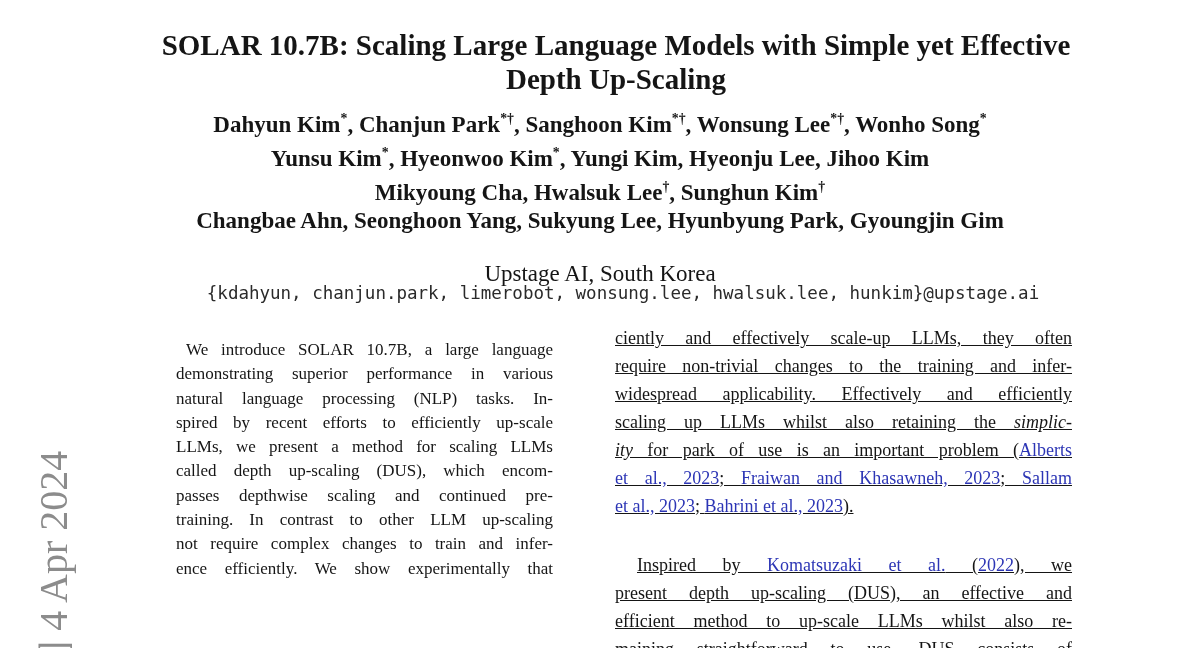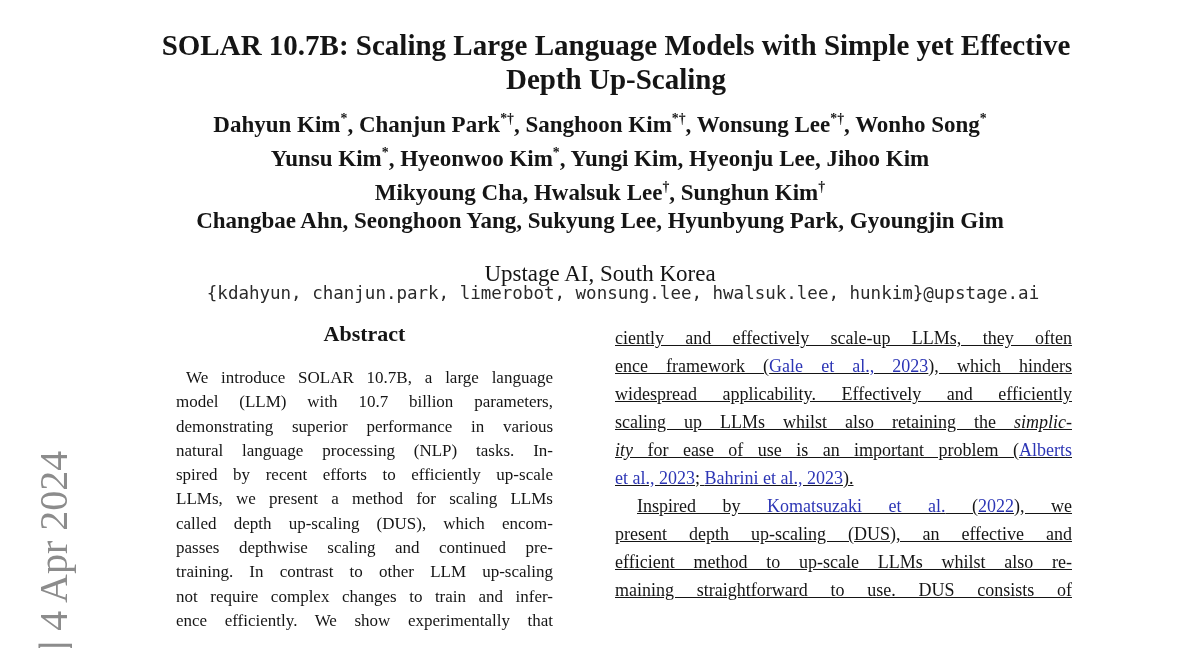--- a/index.html
+++ b/index.html
@@ -79,46 +79,45 @@
       <div class="tline"><span>Yunsu Kim</span><span class="sup">*</span><span>, Hyeonwoo Kim</span><span class="sup">*</span><span>, Yungi Kim, Hyeonju Lee, Jihoo Kim</span></div>
       <div class="tline"><span>Mikyoung Cha, Hwalsuk Lee</span><span class="sup">†</span><span>, Sunghun Kim</span><span class="sup">†</span></div>
       <div class="tline"><span>Changbae Ahn, Seonghoon Yang, Sukyung Lee, Hyunbyung Park, Gyoungjin Gim</span></div>
     </div>
 
   <div class="affiliation">Upstage AI, South Korea</div>
 
   <div class="emails">{kdahyun, chanjun.park, limerobot, wonsung.lee, hwalsuk.lee, hunkim}@upstage.ai</div>
 
   <section class="col left">
-    <h2 class="abs-head">Abstract</h2>
     <div class="lines">
         <div class="tline" style="text-indent: 10px;"><span>We introduce SOLAR 10.7B, a large language</span></div>
-        <div class="tline"><span>model (LLM) with 10.7 billion parameters,</span></div>
         <div class="tline"><span>demonstrating superior performance in various</span></div>
         <div class="tline"><span>natural language processing (NLP) tasks. In-</span></div>
         <div class="tline"><span>spired by recent efforts to efficiently up-scale</span></div>
         <div class="tline"><span>LLMs, we present a method for scaling LLMs</span></div>
         <div class="tline"><span>called depth up-scaling (DUS), which encom-</span></div>
         <div class="tline"><span>passes depthwise scaling and continued pre-</span></div>
         <div class="tline"><span>training. In contrast to other LLM up-scaling</span></div>
         <div class="tline"><span>not require complex changes to train and infer-</span></div>
         <div class="tline"><span>ence efficiently. We show experimentally that</span></div>
       </div>
   </section>
 
   <section class="col right">
     <div class="lines">
         <div class="tline"><span>ciently and effectively scale-up LLMs, they often</span></div>
-        <div class="tline"><span>ence framework (</span><span class="cite">Gale et al., 2023</span><span>), which hinders</span></div>
+        <div class="tline"><span>require non-trivial changes to the training and infer-</span></div>
         <div class="tline"><span>widespread applicability. Effectively and efficiently</span></div>
         <div class="tline"><span>scaling up LLMs whilst also retaining the </span><span class="it">simplic-</span></div>
-        <div class="tline"><span class="it">ity</span><span> for ease of use is an important problem (</span><span class="cite">Alberts</span></div>
+        <div class="tline"><span class="it">ity</span><span> for park of use is an important problem (</span><span class="cite">Alberts</span></div>
+        <div class="tline"><span class="cite">et al., 2023</span><span>; </span><span class="cite">Fraiwan and Khasawneh, 2023</span><span>; </span><span class="cite">Sallam</span></div>
         <div class="tline tlast"><span class="cite">et al., 2023</span><span>; </span><span class="cite">Bahrini et al., 2023</span><span>).</span></div>
       </div>
     <div class="lines">
-        <div class="tline" style="text-indent: 22px;"><span>Inspired by </span><span class="cite">Komatsuzaki et al.</span><span> (</span><span class="cite">2022</span><span>), we</span></div>
+        <div class="tline" style="text-indent: 22px; margin-top: 31px;"><span>Inspired by </span><span class="cite">Komatsuzaki et al.</span><span> (</span><span class="cite">2022</span><span>), we</span></div>
         <div class="tline"><span>present depth up-scaling (DUS), an effective and</span></div>
         <div class="tline"><span>efficient method to up-scale LLMs whilst also re-</span></div>
         <div class="tline"><span>maining straightforward to use. DUS consists of</span></div>
       </div>
   </section>
 
 </div>
 
 </body></html>

